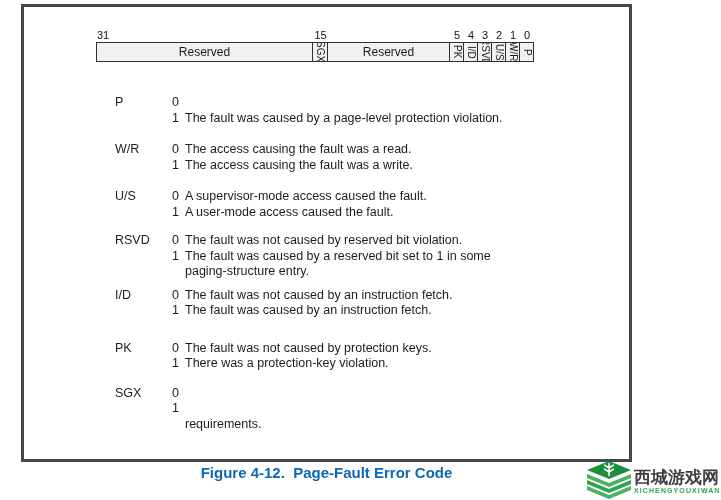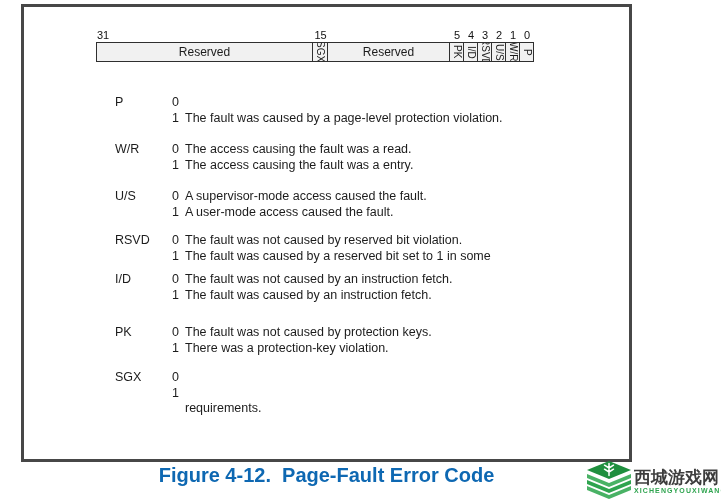--- a/index.html
+++ b/index.html
@@ -48,21 +48,21 @@
   .field:nth-child(6) { margin-bottom: 14px; }
   .fname { width: 57px; font-size: 12.5px; line-height: 15.5px; flex: none; }
   .flines { flex: 1; }
   .fline { display: flex; font-size: 12.5px; line-height: 15.5px; }
   .fval { width: 13px; flex: none; }
   .ftext { white-space: nowrap; }
 
   
   .caption {
     position: absolute; left: 21px; top: 464px; width: 611px;
-    text-align: center; font-size: 20px; font-weight: bold;
+    text-align: center; font-size: 15px; font-weight: bold;
     color: var(--accent_blue, #0e68b2); white-space: pre;
   }
   .vol-note {
     position: absolute; left: 527px; top: 468px;
     font-size: 11px; font-weight: bold;
     color: var(--note_red, #e23d33); white-space: nowrap; margin-top: 48px;
   }
 
   
   .watermark {
@@ -139,21 +139,21 @@
       </div>
       <div class="field">
         <div class="fname">W/R</div>
         <div class="flines">
           <div class="fline">
             <span class="fval">0</span>
             <span class="ftext">The access causing the fault was a read.</span>
           </div>
           <div class="fline">
             <span class="fval">1</span>
-            <span class="ftext">The access causing the fault was a entry.</span>
+            <span class="ftext">The access causing the fault was a write.</span>
           </div>
         </div>
       </div>
       <div class="field">
         <div class="fname">U/S</div>
         <div class="flines">
           <div class="fline">
             <span class="fval">0</span>
             <span class="ftext">A supervisor-mode access caused the fault.</span>
           </div>
@@ -169,20 +169,21 @@
           <div class="fline">
             <span class="fval">0</span>
             <span class="ftext">The fault was not caused by reserved bit violation.</span>
           </div>
           <div class="fline">
             <span class="fval">1</span>
             <span class="ftext">The fault was caused by a reserved bit set to 1 in some</span>
           </div>
           <div class="fline">
             <span class="fval"></span>
+            <span class="ftext">paging-structure entry.</span>
           </div>
         </div>
       </div>
       <div class="field">
         <div class="fname">I/D</div>
         <div class="flines">
           <div class="fline">
             <span class="fval">0</span>
             <span class="ftext">The fault was not caused by an instruction fetch.</span>
           </div>

